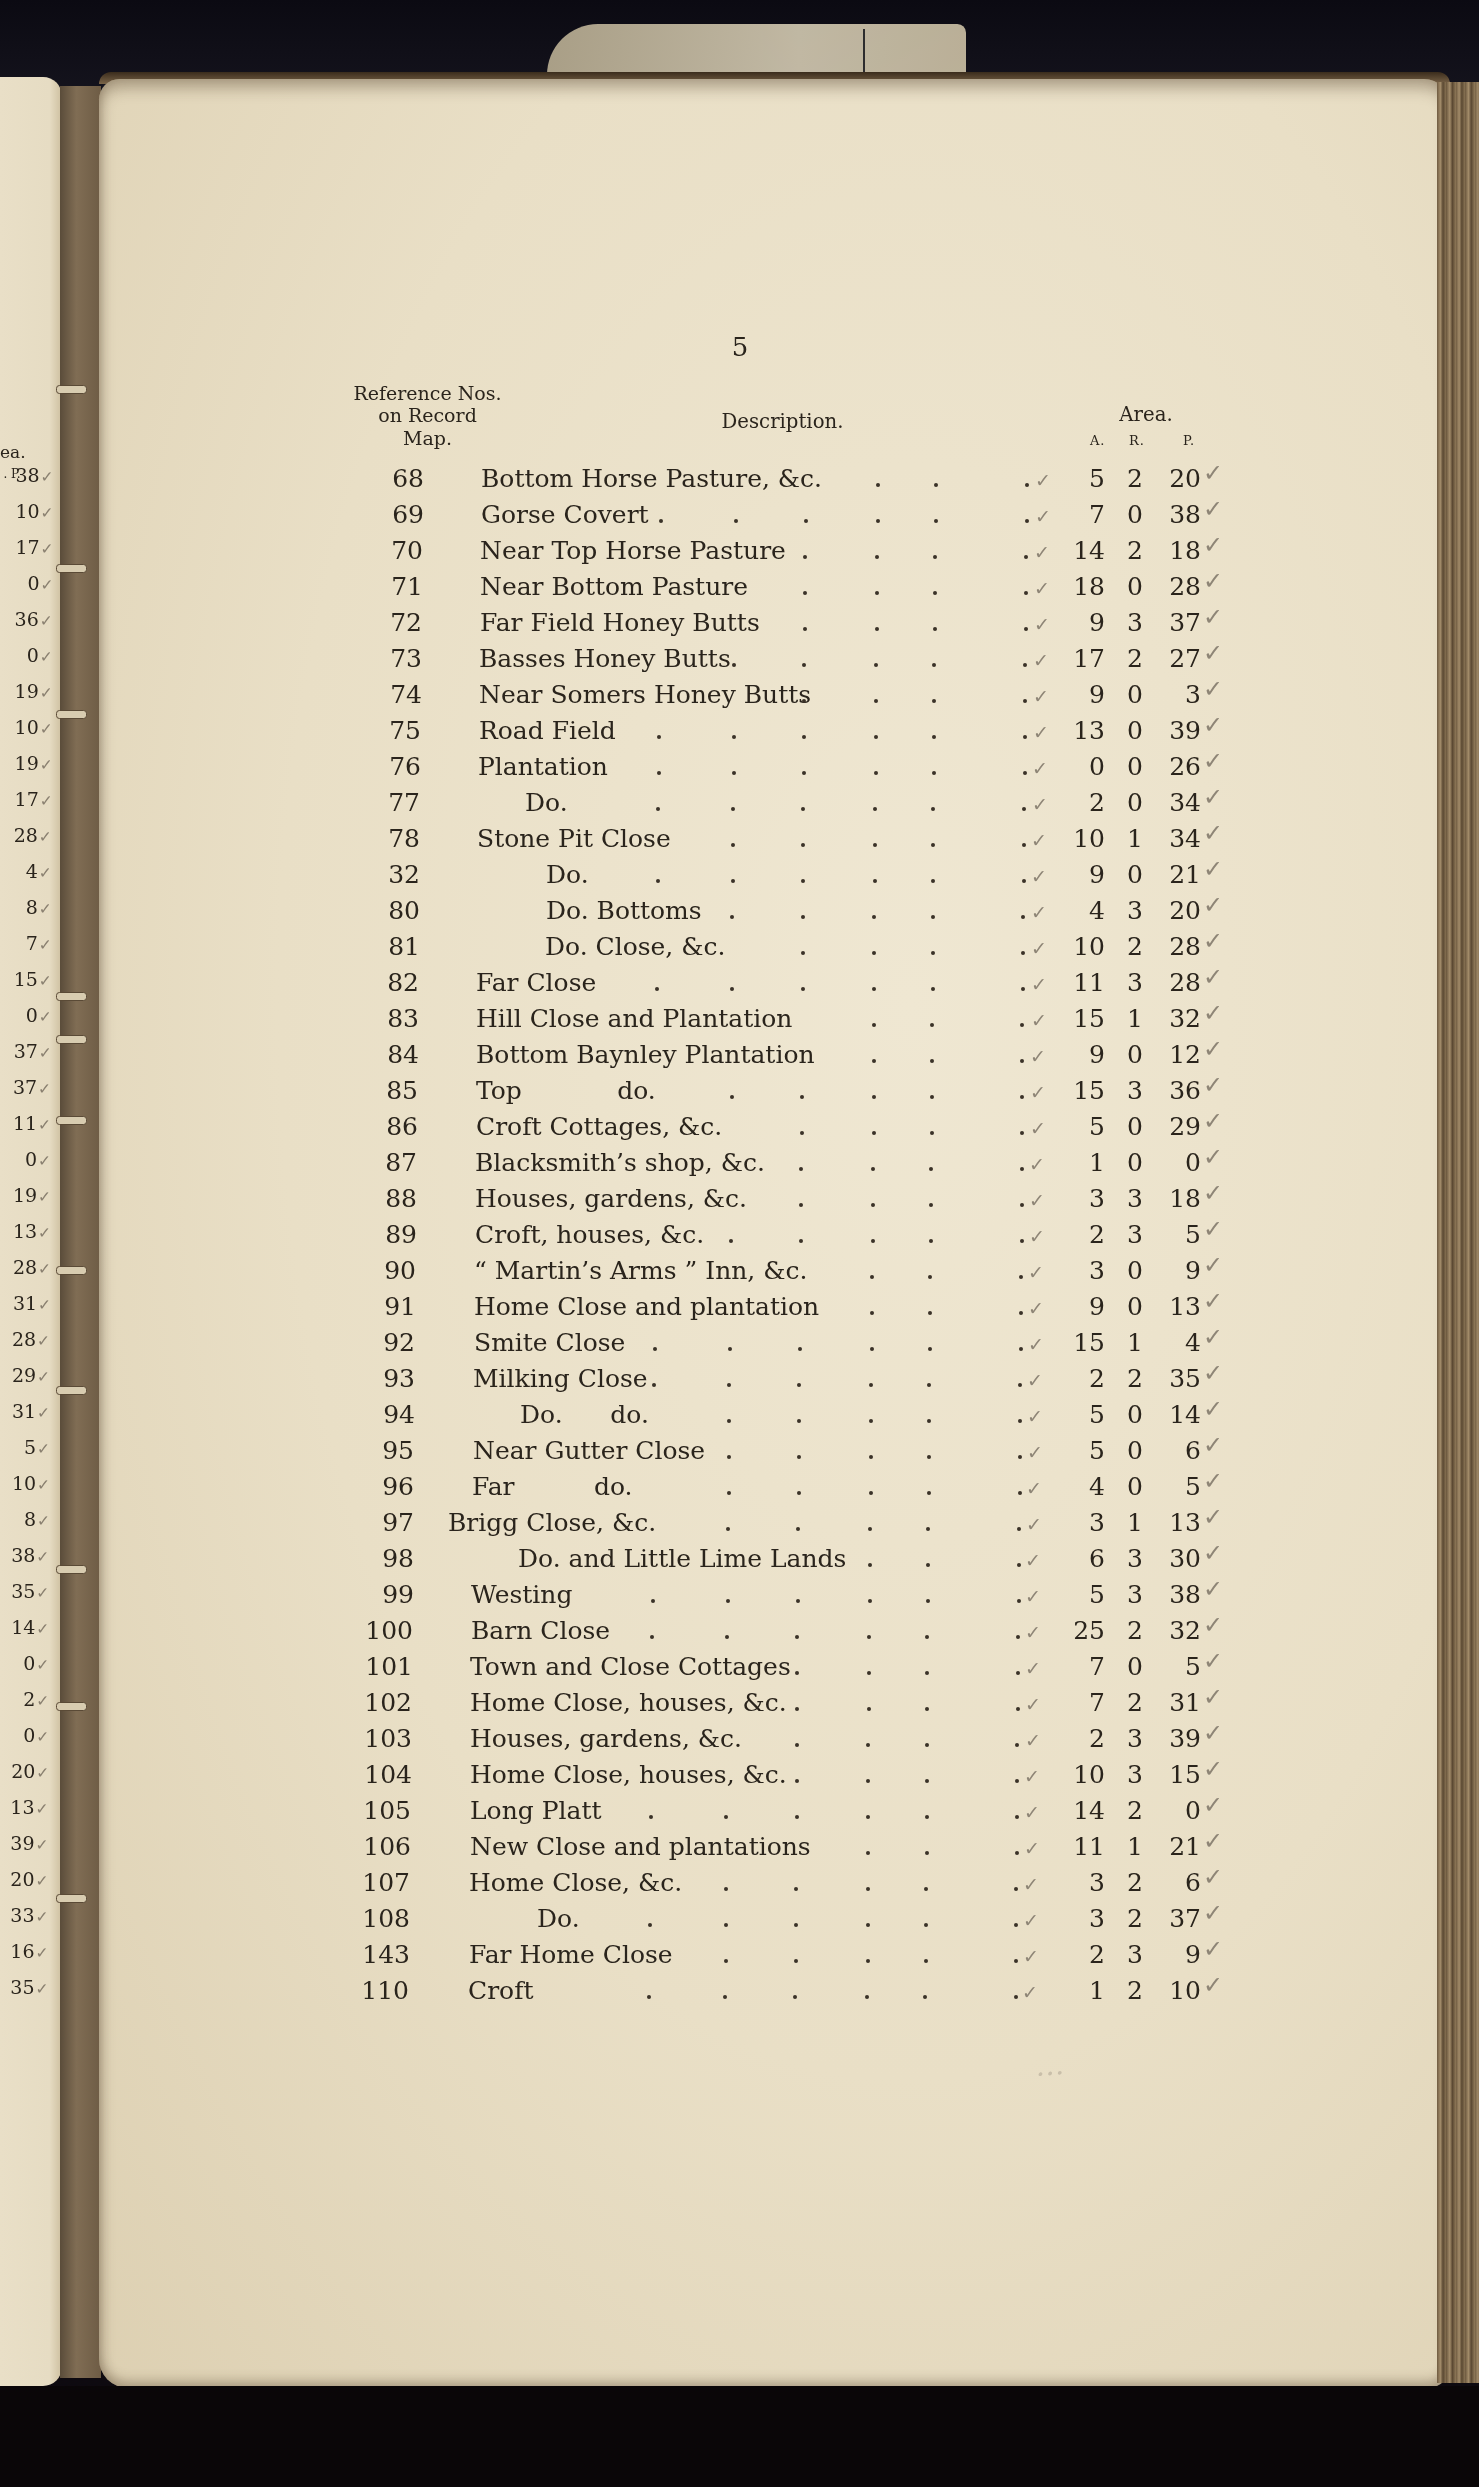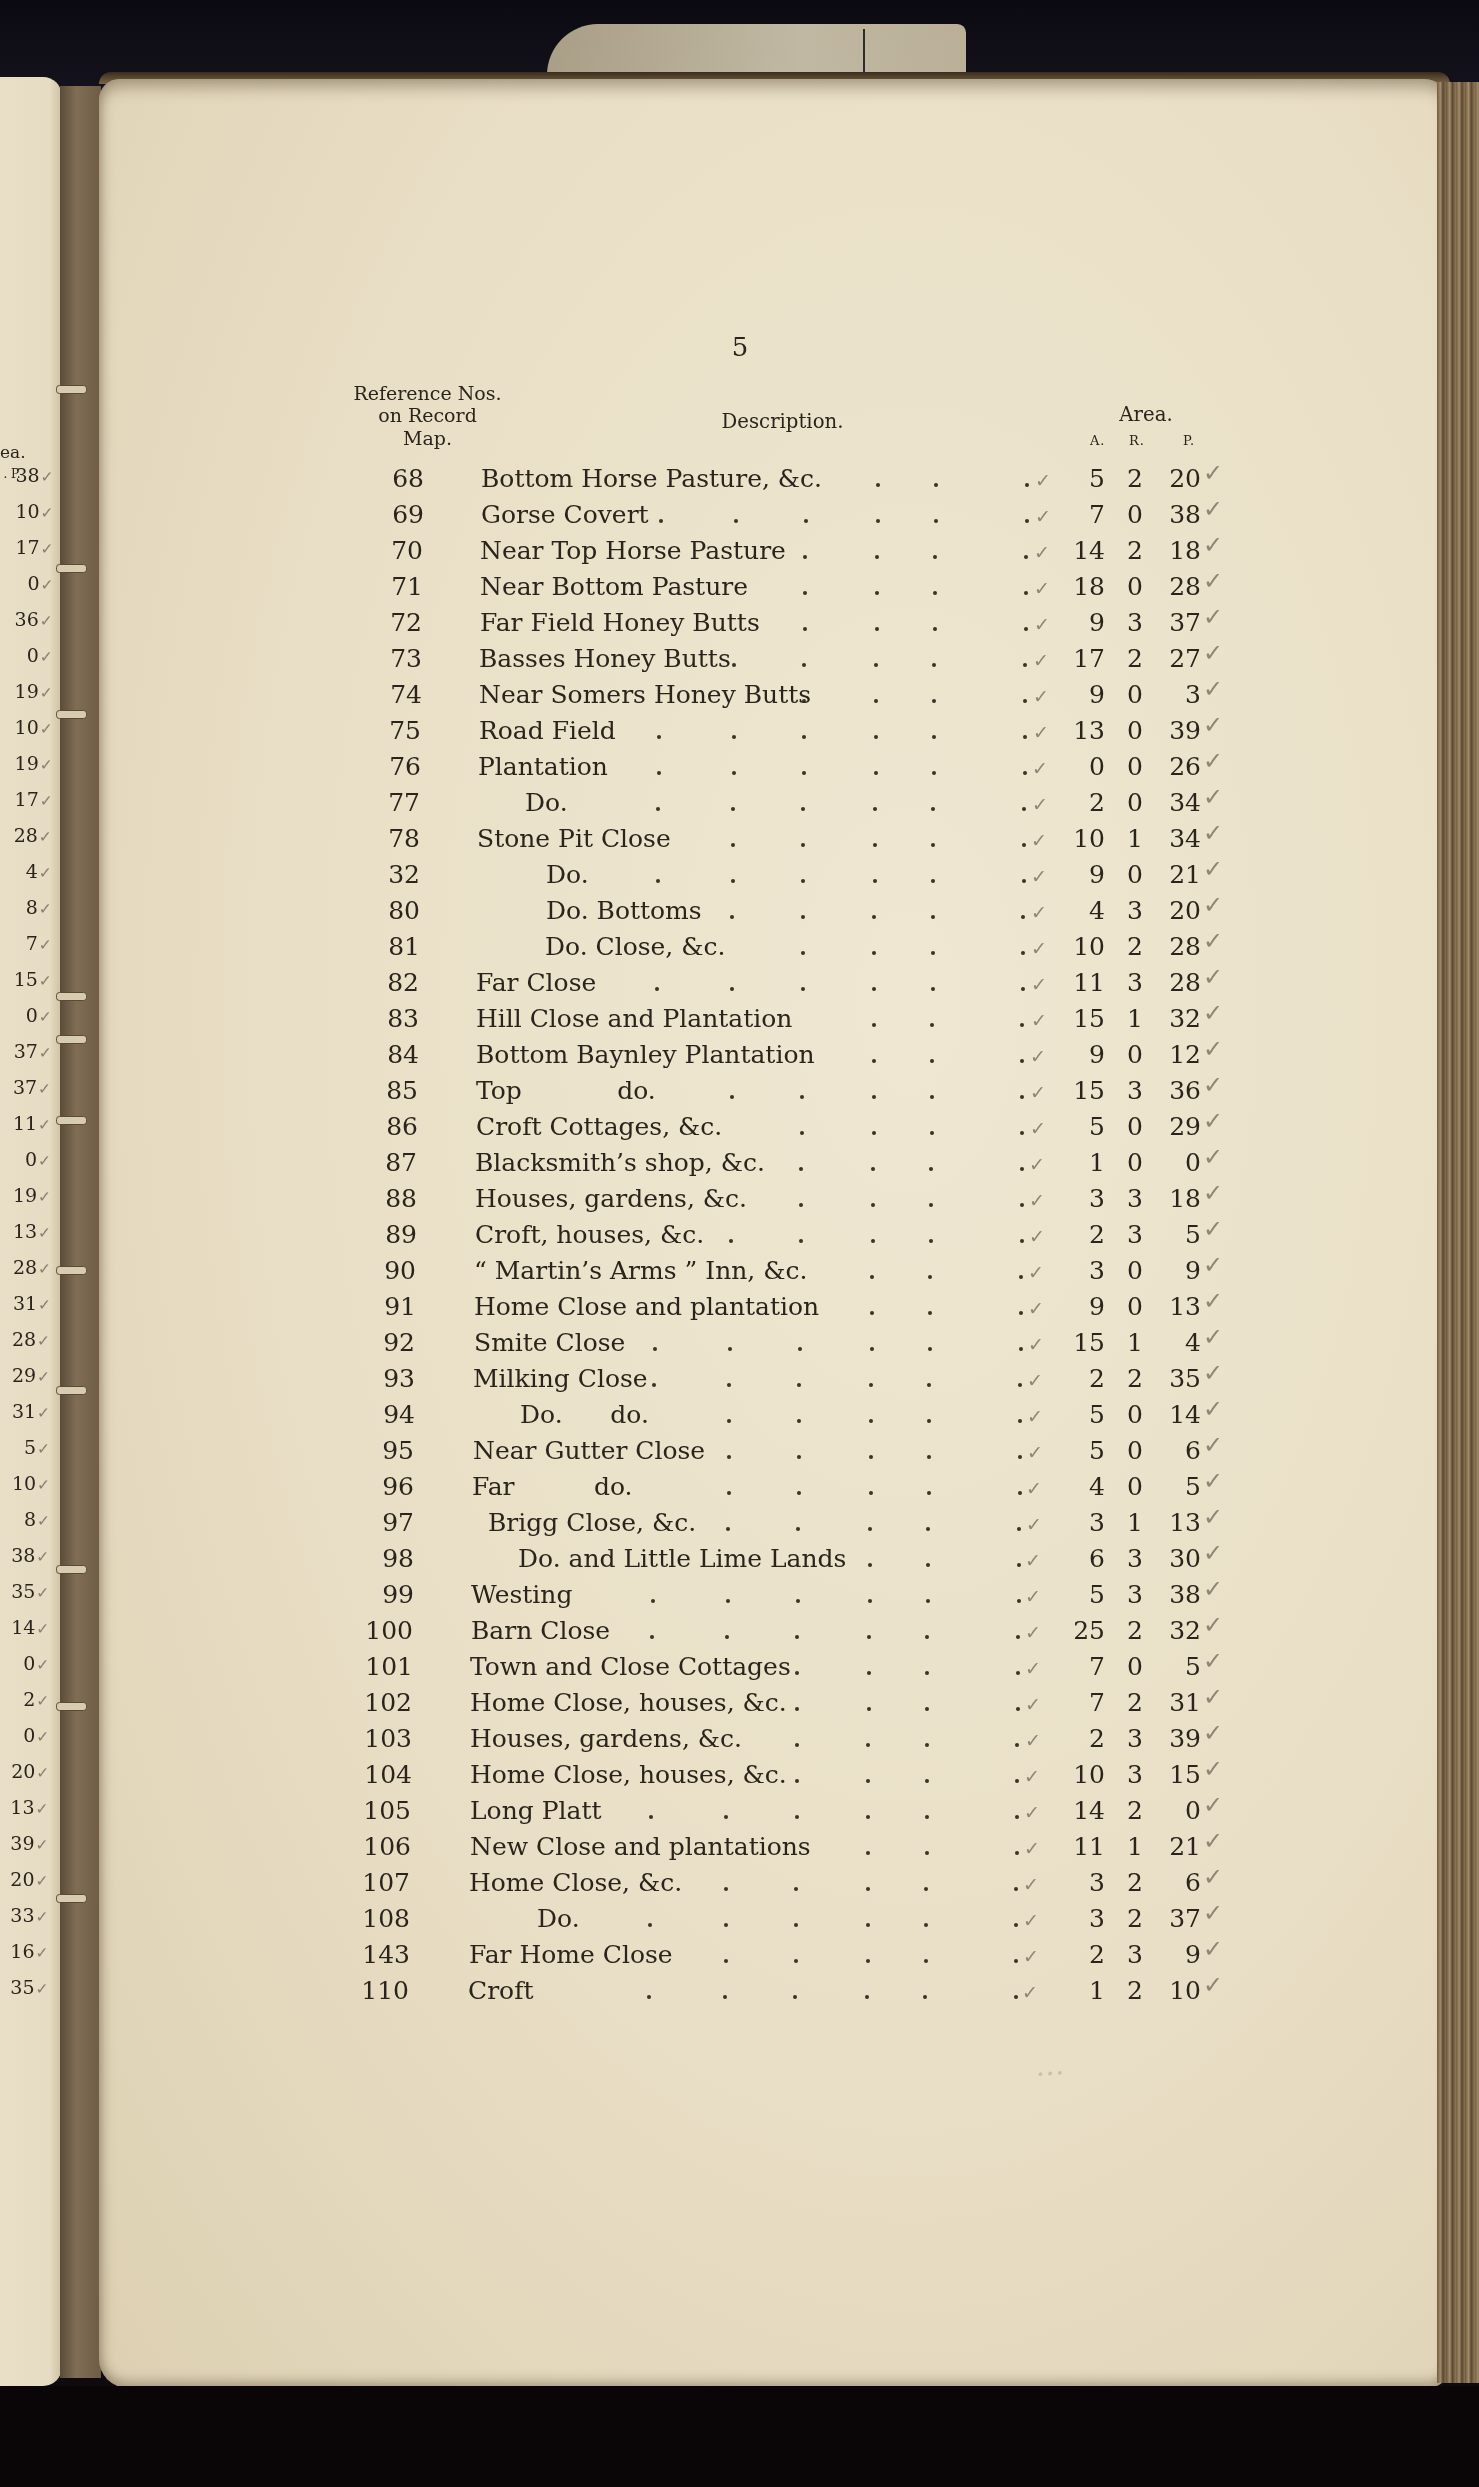--- a/index.html
+++ b/index.html
@@ -575,21 +575,21 @@
       <span class="dot" style="left: 927px;"></span>
       <span class="dot" style="left: 1018px;"></span>
       <span class="mark-left" style="left: 1026px;">✓</span>
       <span class="a">4</span>
       <span class="r">0</span>
       <span class="p">5</span>
       <span class="mark-right">✓</span>
     </div>
     <div class="row" style="top: 1508px;">
       <span class="ref" style="left: 328px;">97</span>
-      <span class="desc" style="left: 488px;">Brigg Close, &amp;c.</span>
+      <span class="desc" style="left: 448px;">Brigg Close, &amp;c.</span>
       <span class="dot" style="left: 726px;"></span>
       <span class="dot" style="left: 796px;"></span>
       <span class="dot" style="left: 868px;"></span>
       <span class="dot" style="left: 926px;"></span>
       <span class="dot" style="left: 1017px;"></span>
       <span class="mark-left" style="left: 1026px;">✓</span>
       <span class="a">3</span>
       <span class="r">1</span>
       <span class="p">13</span>
       <span class="mark-right">✓</span>

